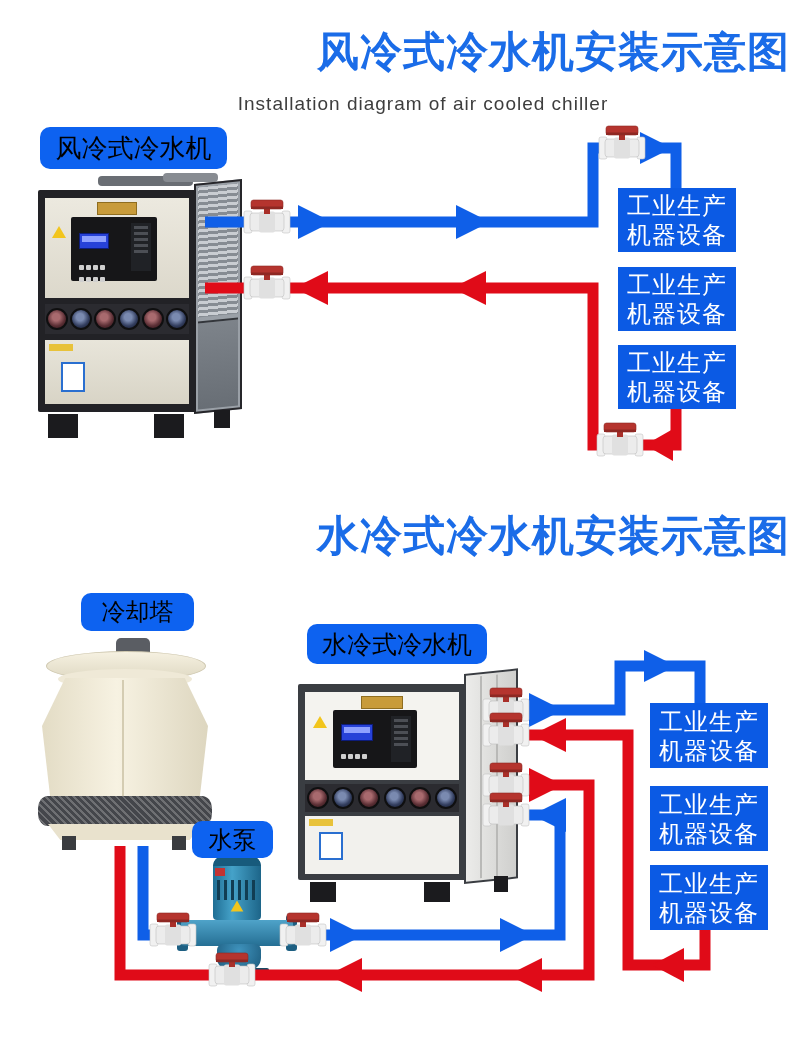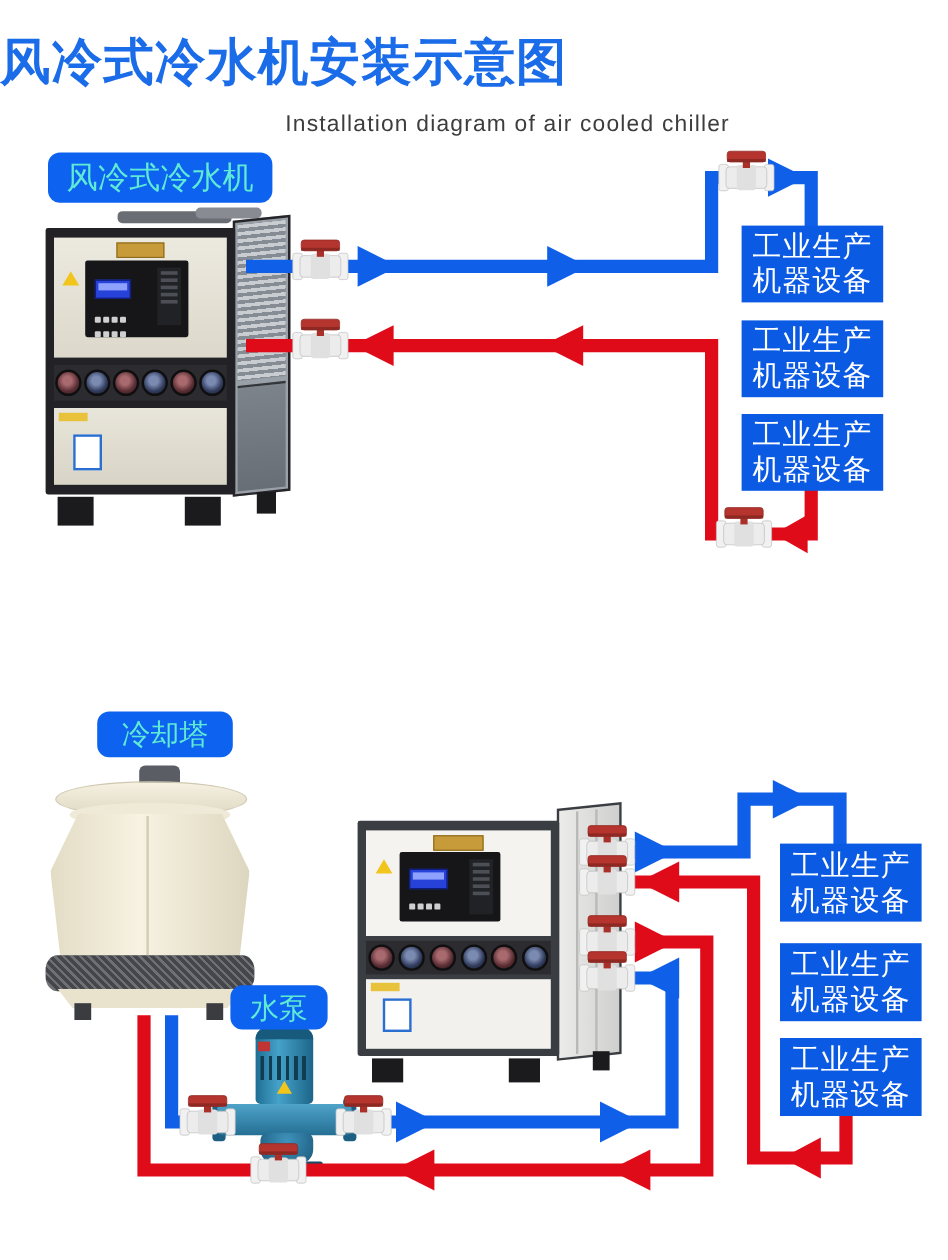--- a/index.html
+++ b/index.html
@@ -1,25 +1,25 @@
 <!DOCTYPE html>
 <html><head>
 <meta charset="utf-8">
 <style>
   html,body{margin:0;padding:0;background:#fff;}
   .canvas{position:relative;width:790px;height:1050px;background:#ffffff;overflow:hidden;
           font-family:"Liberation Sans","DejaVu Sans",sans-serif;}
   .abs{position:absolute;}
 
   
-  .sec-title{left:0;width:790px;text-align:left;color:#1a6ce8;font-size:42px;font-weight:bold;letter-spacing:1px;}
+  .sec-title{left:0;width:790px;text-align:right;color:#1a6ce8;font-size:42px;font-weight:bold;letter-spacing:1px;}
   .sec-sub{left:0;width:790px;text-align:center;color:#3d3d3d;font-size:19px;letter-spacing:1px;font-weight:500;}
 
   
-  .pill{background:#0d62f0;color:#5eead4;border-radius:10px;display:flex;align-items:center;justify-content:center;z-index:6;}
+  .pill{background:#0d62f0;color:#000000;border-radius:10px;display:flex;align-items:center;justify-content:center;z-index:6;}
 
   
   .eqbox{background:#0b5ae4;color:#fff;z-index:6;display:flex;flex-direction:column;
          align-items:center;justify-content:center;font-size:24px;line-height:29px;letter-spacing:1px;}
 
   
   svg.pipes{position:absolute;left:0;top:0;z-index:5;}
   .pipe-blue{stroke:#0f5fe8;fill:none;stroke-width:11;stroke-linejoin:miter;}
   .pipe-red{stroke:#e00b18;fill:none;stroke-width:11;stroke-linejoin:miter;}
   .arr-blue{fill:#0f5fe8;}
@@ -100,23 +100,25 @@
              background:radial-gradient(circle at 50% 25%,#3f93bd,#1c5a7c);}
   .pm-base{left:26px;top:112px;width:60px;height:6px;background:#174b66;border-radius:2px;}
 </style>
 </head>
 <body>
 
 <div class="canvas">
 
   <div class="abs sec-title" style="top:24px;">风冷式冷水机安装示意图</div>
   <div class="abs sec-sub" style="top:93px;padding-left:28px;">Installation diagram of air cooled chiller</div>
+  <div class="abs sec-title" style="top:508px;">水冷式冷水机安装示意图</div>
 
   <div class="abs pill" style="left:40px;top:127px;width:187px;height:42px;font-size:26px;">风冷式冷水机</div>
   <div class="abs pill" style="left:57px;top:593px;width:113px;height:38px;font-size:24px;margin-left:24px;">冷却塔</div>
+  <div class="abs pill" style="left:307px;top:624px;width:180px;height:40px;font-size:25px;">水冷式冷水机</div>
   <div class="abs pill" style="left:192px;top:821px;width:81px;height:37px;font-size:24px;">水泵</div>
 
   <div class="abs eqbox" style="left:618px;top:188px;width:118px;height:64px;">
     <span>工业生产</span>
     <span>机器设备</span>
   </div>
   <div class="abs eqbox" style="left:618px;top:267px;width:118px;height:64px;">
     <span>工业生产</span>
     <span>机器设备</span>
   </div>

